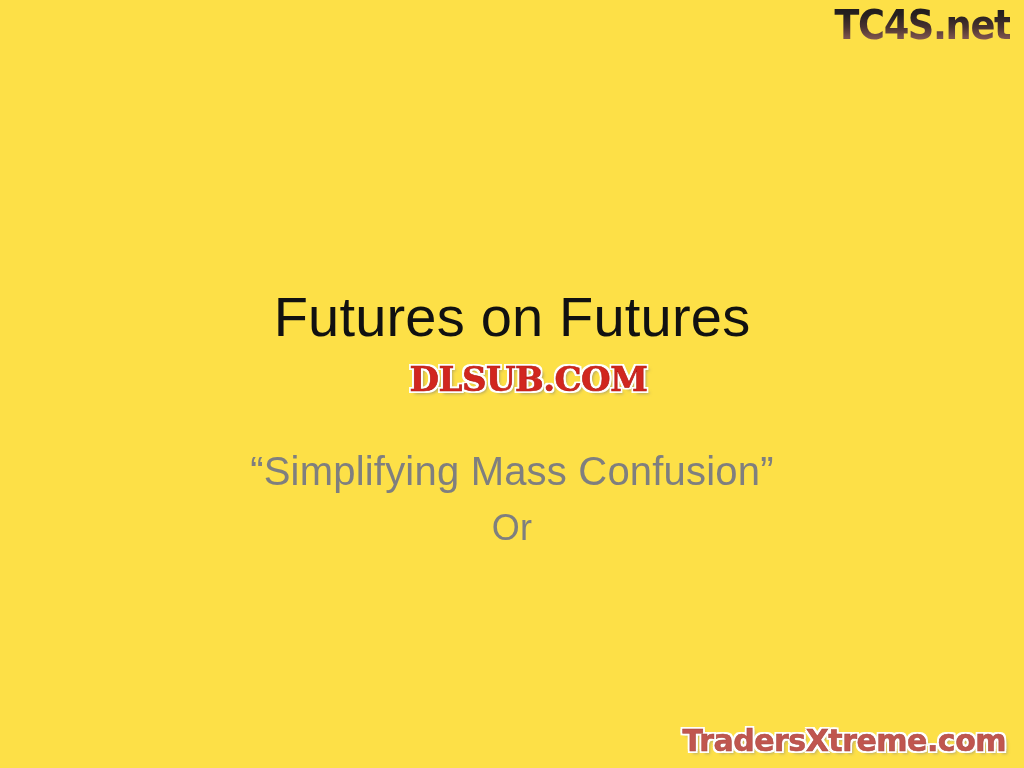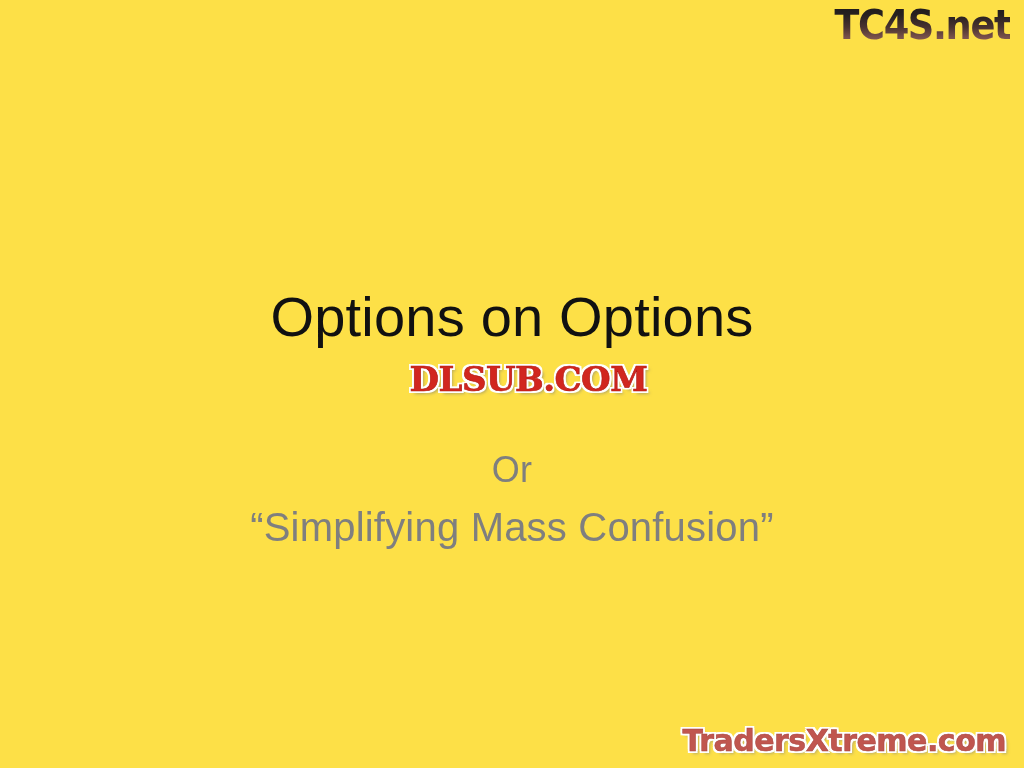--- a/index.html
+++ b/index.html
@@ -154,29 +154,29 @@
   }
 </style>
 </head>
 <body>
 
 <div id="slide">
 
   <div class="tc4s-logo">TC4S.net</div>
 
   <div class="title-block">
-    <h1 class="slide-title">Options on Options</h1>
+    <h1 class="slide-title">Futures on Futures</h1>
   </div>
 
   <div class="dlsub-wrap">
     <span class="dlsub-logo">DLSUB.COM</span>
   </div>
 
   <div class="subtitle-block">
+    <p class="subtitle-line quote">“Simplifying Mass Confusion”</p>
     <p class="subtitle-line">Or</p>
-    <p class="subtitle-line quote">“Simplifying Mass Confusion”</p>
   </div>
 
   <div class="txtreme-wrap">
     <span class="txtreme-logo">TradersXtreme.com</span>
   </div>
 
 </div>
 
 </body></html>

